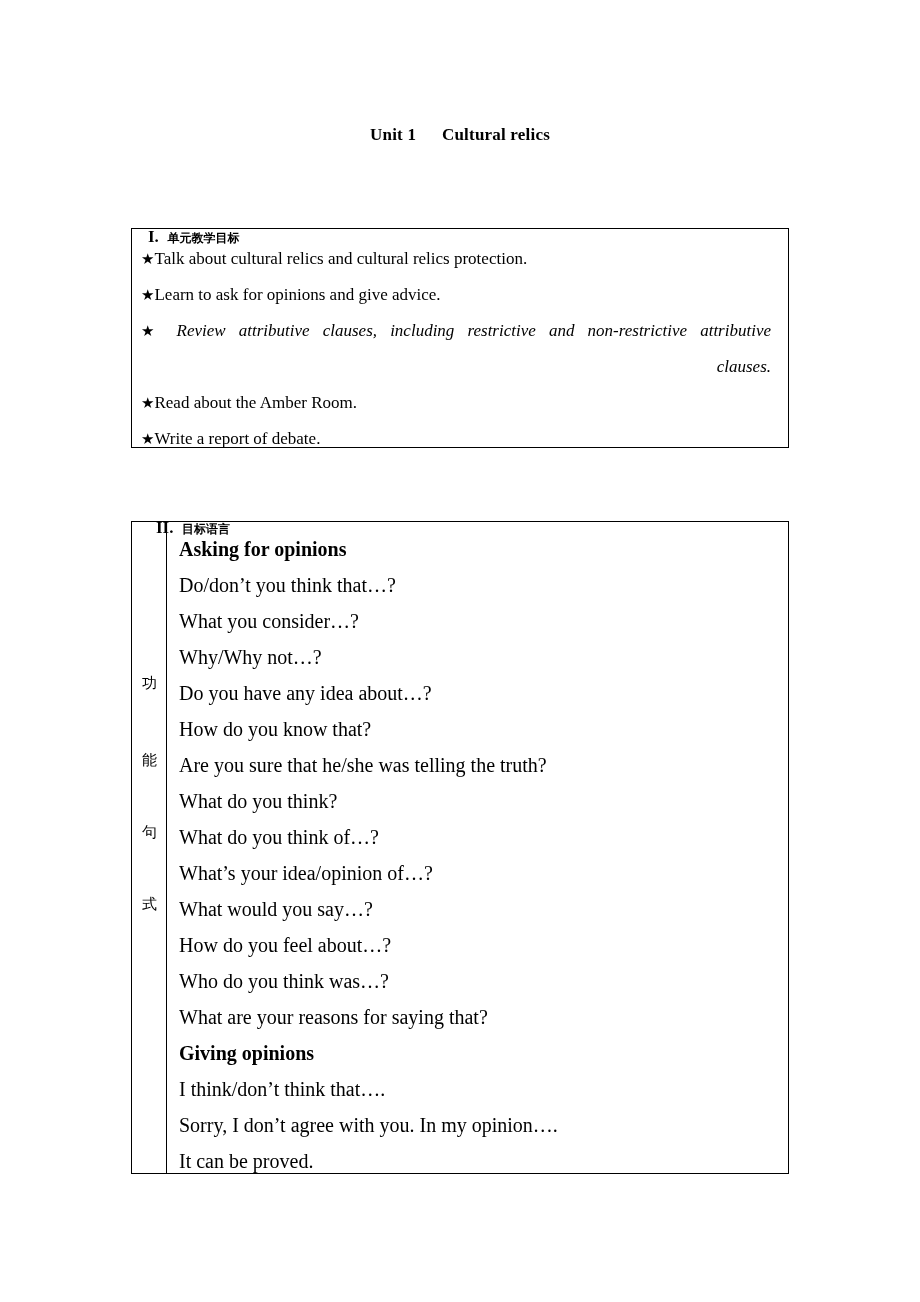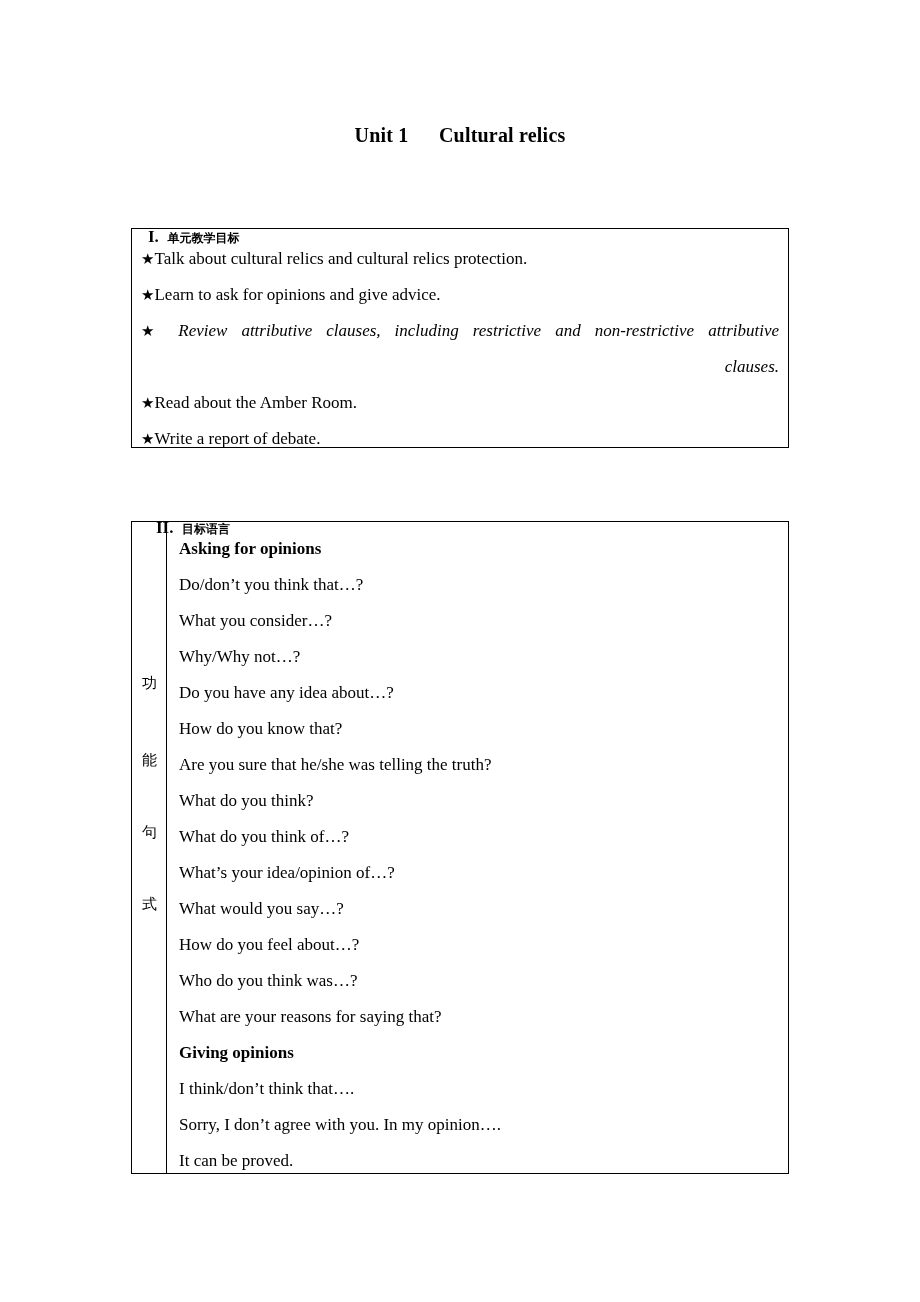--- a/index.html
+++ b/index.html
@@ -23,21 +23,21 @@
     height: 1302px;
   }
 
   
   .doc-title {
     position: absolute;
     left: 130px;
     top: 118px;
     width: 660px;
     text-align: center;
-    font-size: 20px;
+    font-size: 17px;
     font-weight: bold;
     letter-spacing: 0.2px;
     line-height: 34px;
     white-space: pre;
   }
 
   
   .section-heading {
     position: absolute;
     font-size: 17px;
@@ -55,21 +55,21 @@
 
   
   .objectives-box {
     position: absolute;
     left: 131px;
     top: 228px;
     width: 658px;
     height: 220px;
     border: 1px solid #000000;
     box-sizing: border-box;
-    padding: 12px 9px 0 9px;
+    padding: 12px 17px 0 9px;
   }
   .obj-line {
     font-size: 17px;
     line-height: 36px;
     white-space: pre;
   }
   .obj-line.justify {
     white-space: normal;
     text-align: justify;
     text-align-last: justify;
@@ -114,21 +114,21 @@
     font-family: "DejaVu Sans", "Liberation Sans", sans-serif;
     font-size: 15px;
     line-height: 18px;
   }
   .lang-content-col {
     flex: 1 1 auto;
     box-sizing: border-box;
     padding: 9px 0 0 12px;
   }
   .lang-line {
-    font-size: 17px;
+    font-size: 20px;
     line-height: 36px;
     white-space: pre;
   }
   .lang-line.bold { font-weight: bold; }
 </style>
 </head>
 <body>
 
 <div class="page">
 

